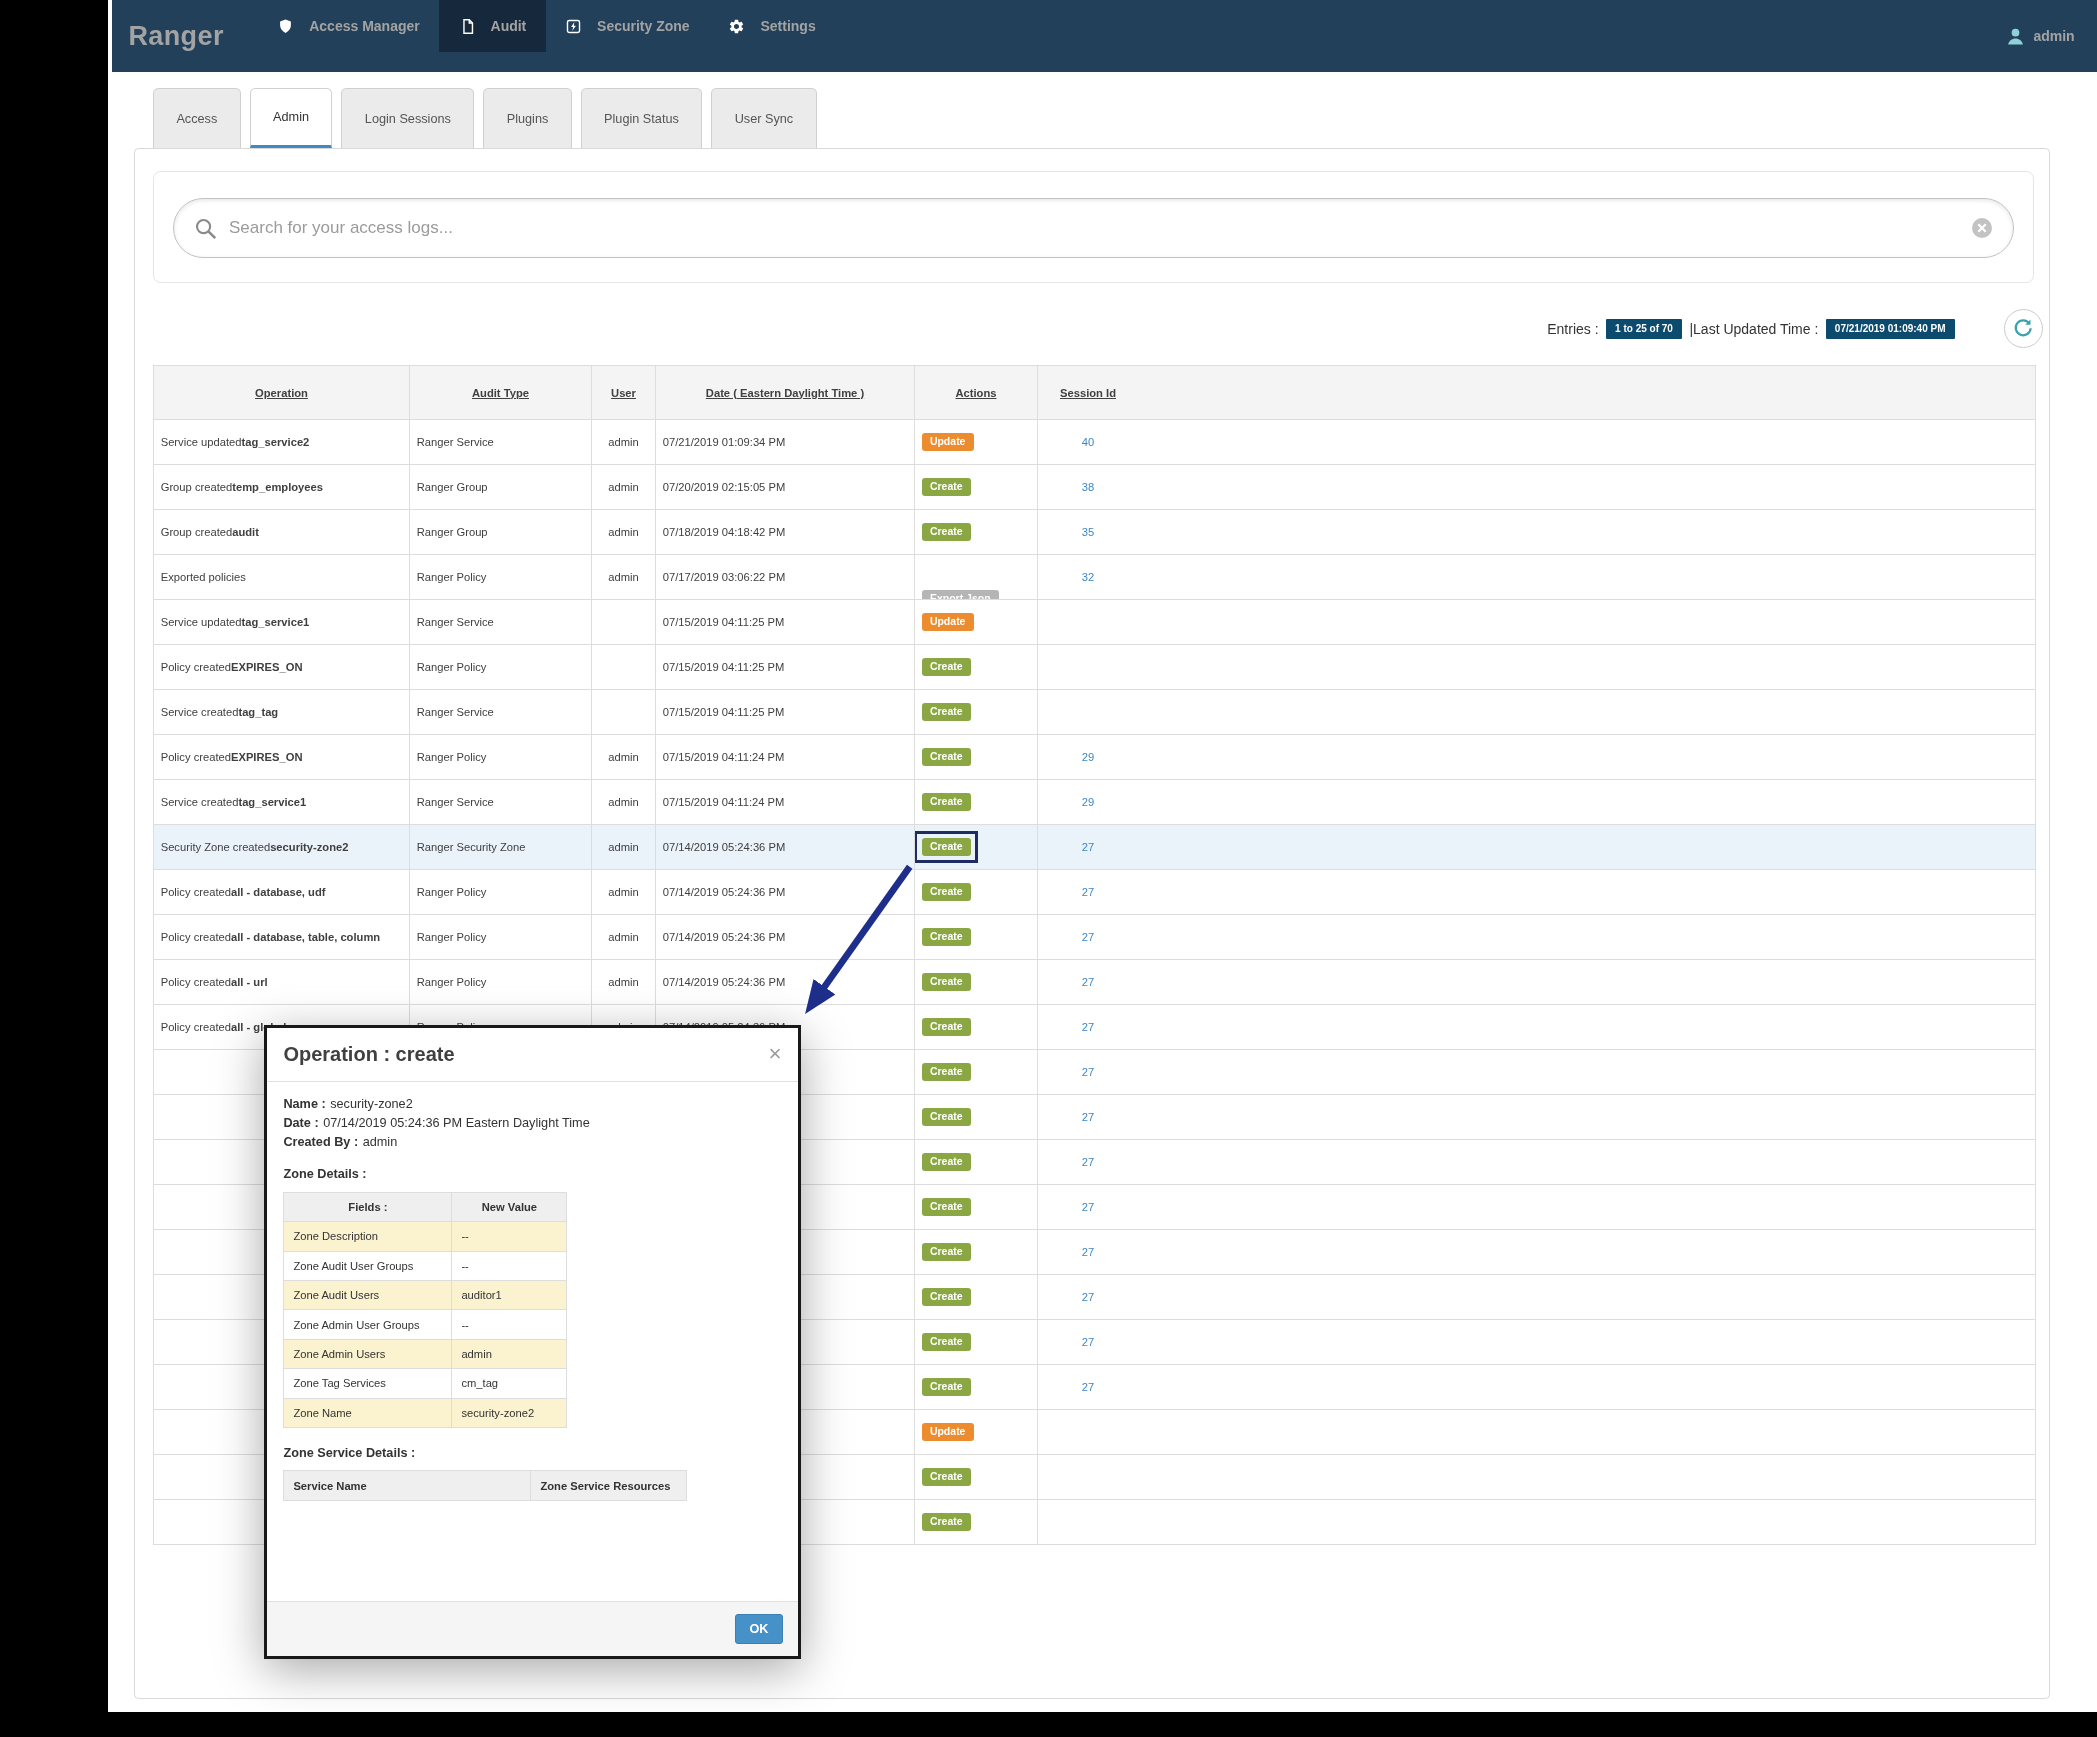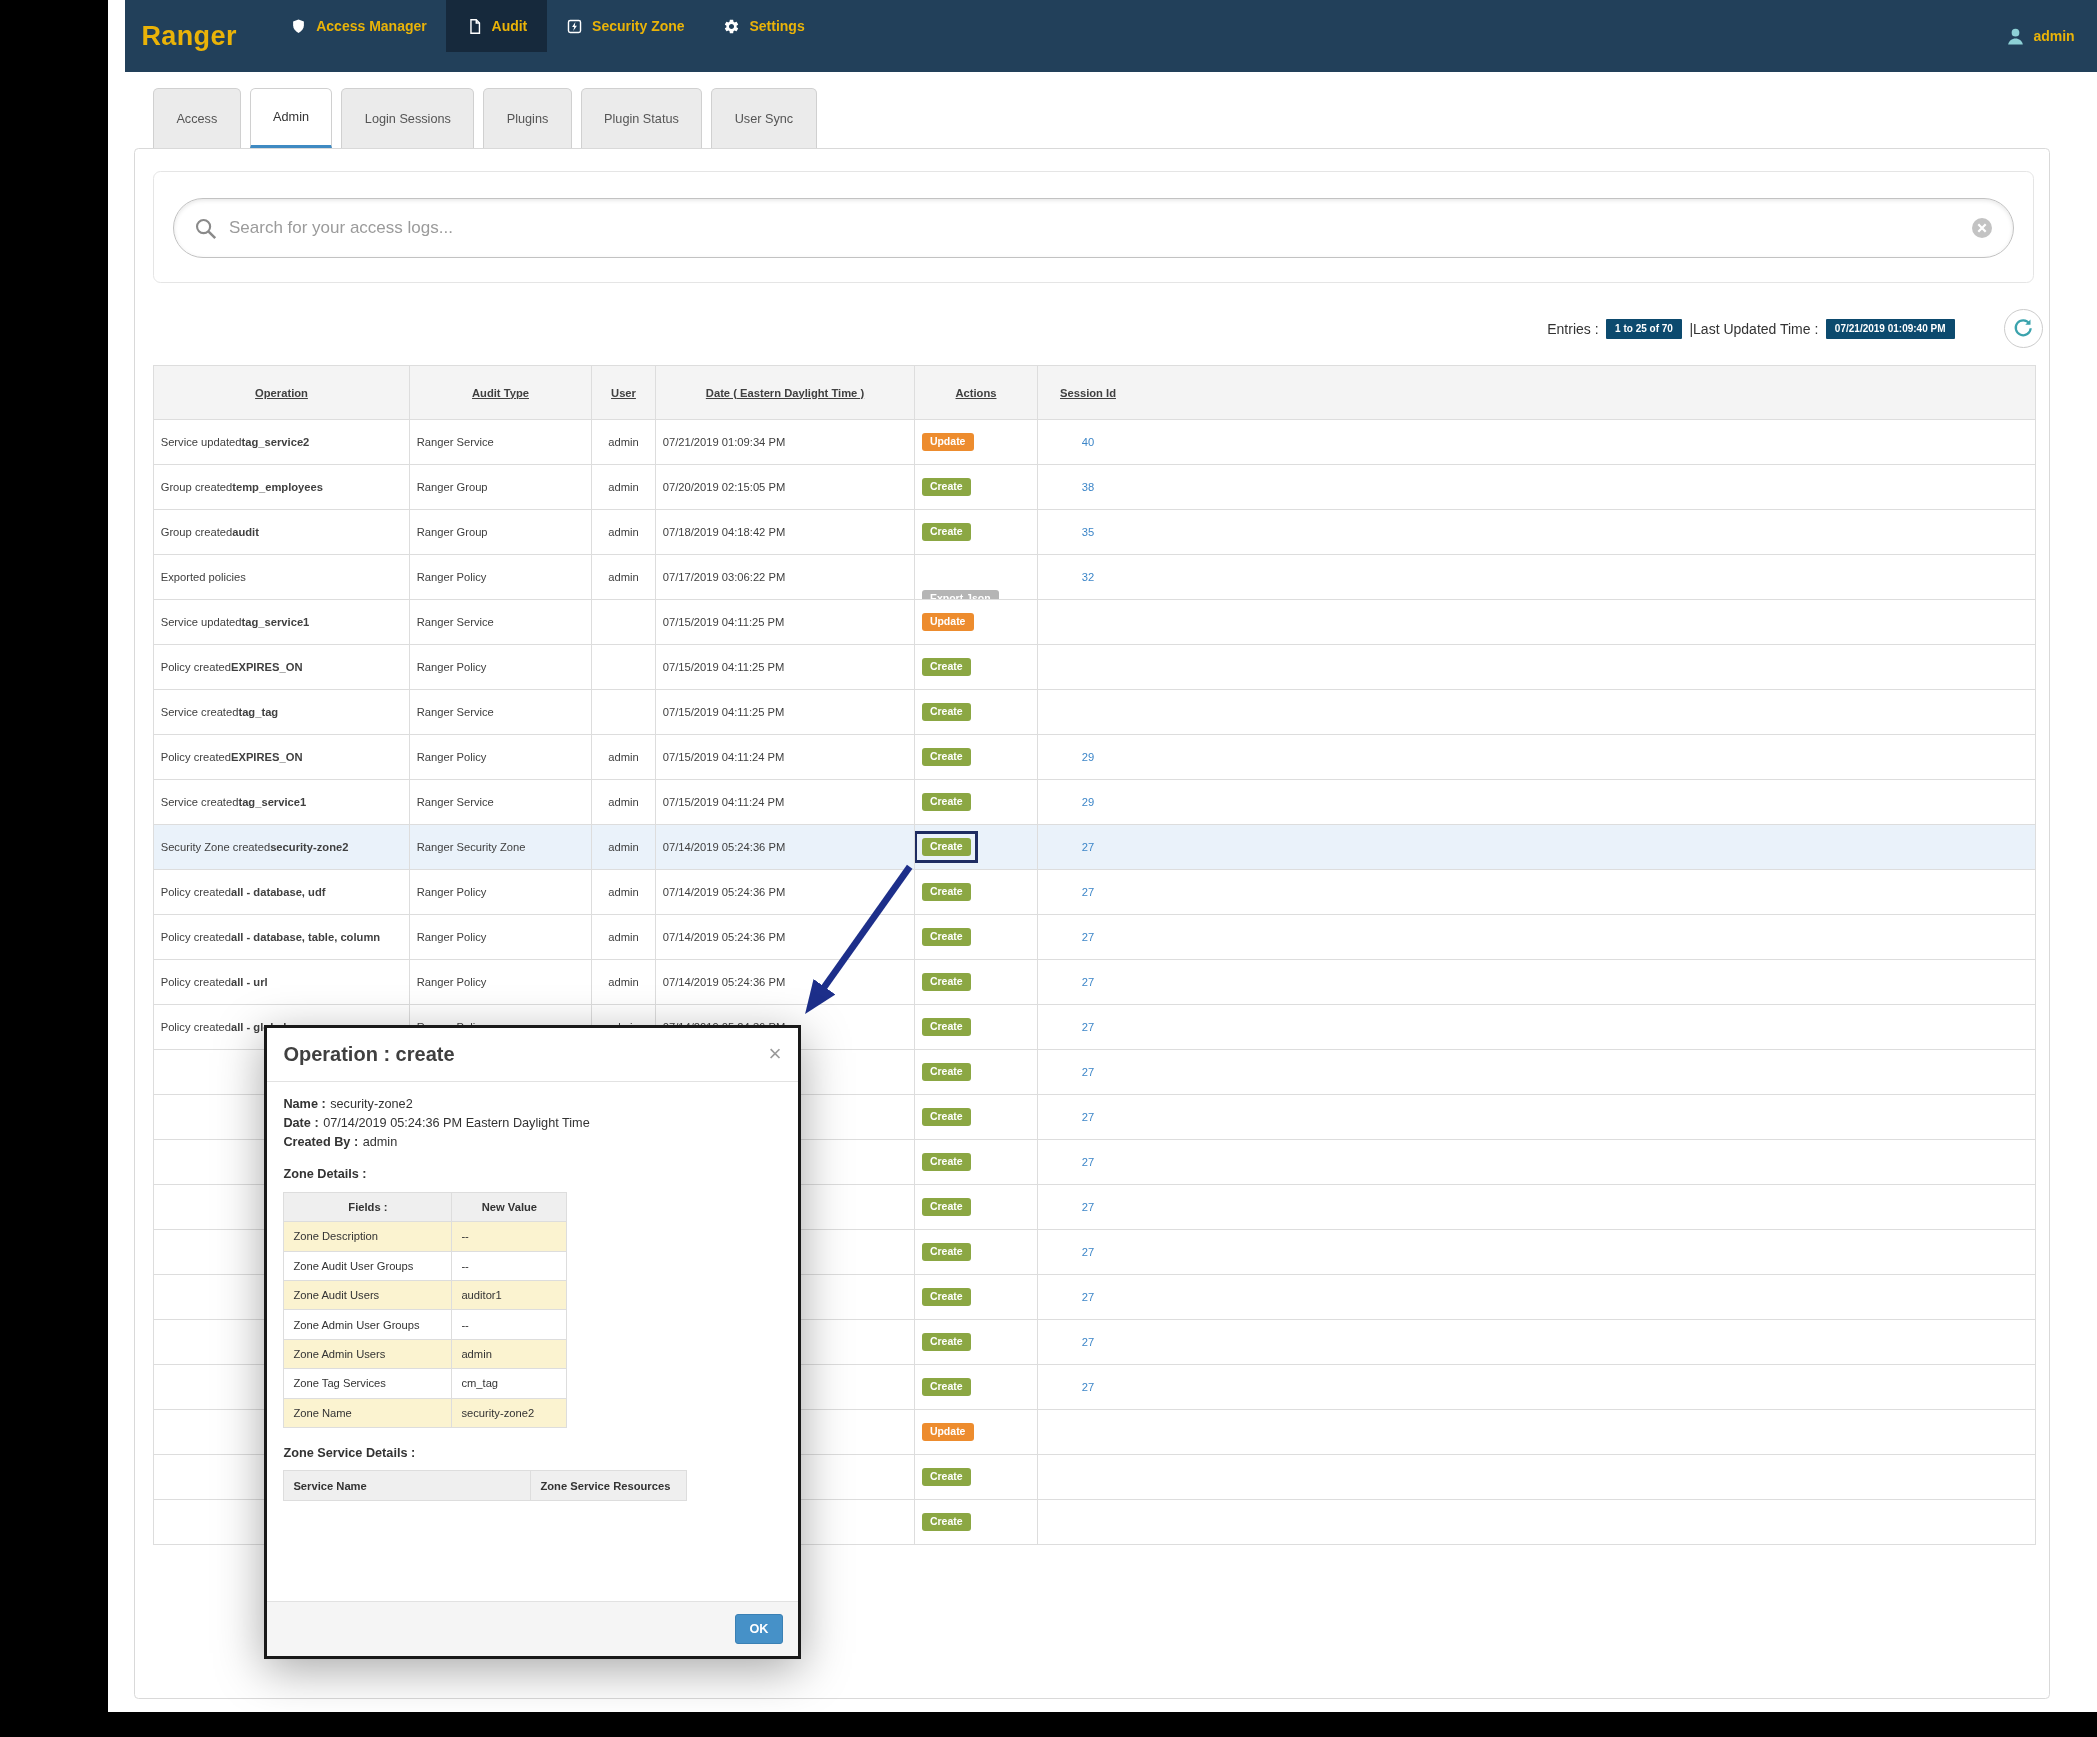--- a/index.html
+++ b/index.html
@@ -1,24 +1,24 @@
 <!DOCTYPE html>
 <html style="font-size:12px"><head>
 <meta charset="utf-8">
 <style>
   * { margin:0; padding:0; box-sizing:border-box; }
   html,body { width:2097px; height:1737px; background:#000; font-family:"Liberation Sans",sans-serif; overflow:hidden; }
 
   #app { position:absolute; left:108px; top:0; width:1989px; height:1712px; background:#fff; overflow:hidden; }
 
   
-  .navbar { position:absolute; top:0; left:17px; right:0; height:72px; background:#22405a; display:flex; align-items:center; color:#eab308; z-index:5; }
+  .navbar { position:absolute; top:0; left:4px; right:0; height:72px; background:#22405a; display:flex; align-items:center; color:#a3a3a3; z-index:5; }
   .brand { font-size:27px; font-weight:bold; margin:0 34px 0 16.4px; letter-spacing:0.4px; }
   .nav-menu { display:flex; height:72px; }
-  .nav-item { display:flex; align-items:center; gap:9px; padding:0 19.4px; height:52px; font-size:14px; font-weight:bold; cursor:pointer; }
+  .nav-item { display:flex; align-items:center; gap:15px; padding:0 19.4px; height:52px; font-size:14px; font-weight:bold; cursor:pointer; }
   .nav-item.active { background:#16293c; }
   .nav-ic { display:inline-flex; }
   .nav-ic svg { width:17px; height:17px; display:block; }
   .nav-right { margin-left:auto; display:flex; align-items:center; gap:7.5px; padding-right:22.4px; font-size:14px; font-weight:bold; cursor:pointer; }
   .user-ic svg { width:21px; height:21px; display:block; }
 
   
   .tabs { position:absolute; top:88px; left:45px; height:60px; display:flex; gap:9px; z-index:2; }
   .tab { display:flex; align-items:center; padding:0 22.4px; background:#ebebeb; border:0.7px solid #d0d0d0; border-bottom:none; border-radius:5.2px 5.2px 0 0; font-size:12.7px; color:#555; cursor:pointer; }
   .tab.active { background:#fff; color:#333; border-bottom:3.7px solid #3f8ac2; }

